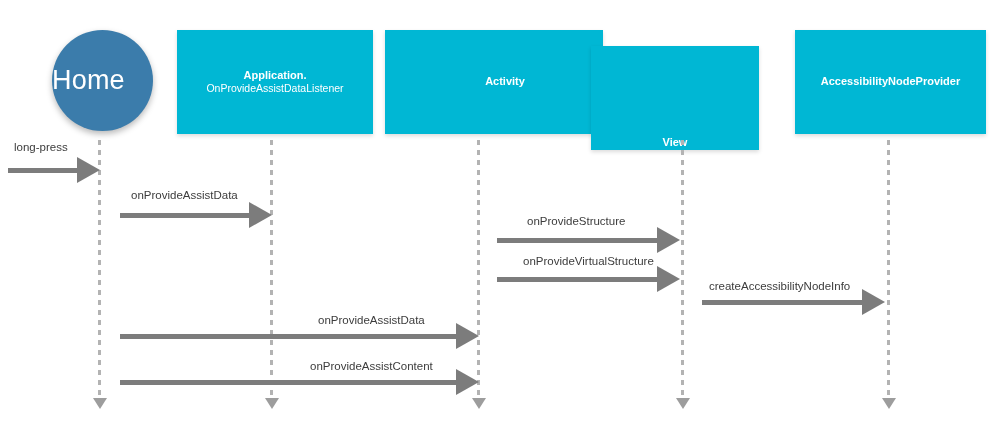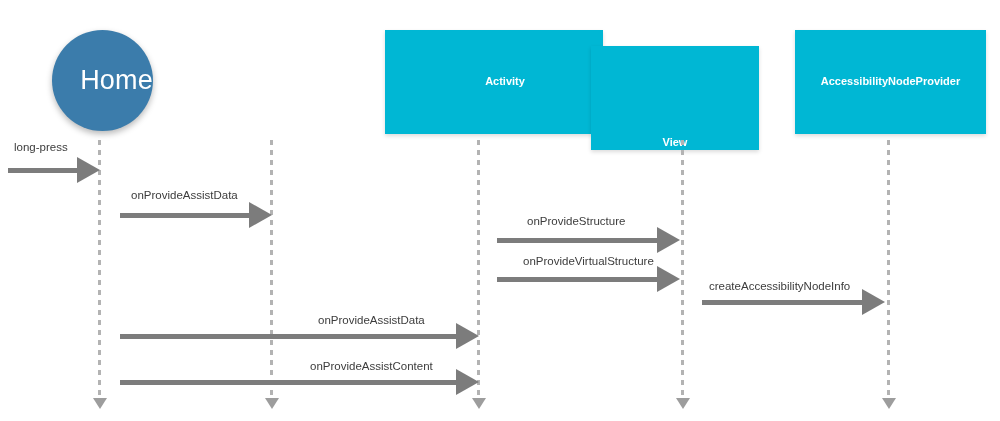--- a/index.html
+++ b/index.html
@@ -18,21 +18,21 @@
     overflow: hidden;
   }
 
   
   .actor-circle {
     position: absolute;
     border-radius: 50%;
     background: #3b7cab;
     display: flex;
     align-items: center;
-    justify-content: flex-end;
+    justify-content: flex-start;
     box-shadow: 0 3px 6px rgba(0,0,0,0.28);
   }
   .actor-circle .actor-label {
     color: #ffffff;
     font-size: 27px;
     font-weight: 400;
     letter-spacing: 0.2px;
     line-height: 1;
   }
 
@@ -102,20 +102,26 @@
 </style>
 </head>
 <body>
 
 <div id="canvas">
 
   <div class="actor-circle" style="left:52px; top:30px; width:101px; height:101px;">
     <span class="actor-label">Home</span>
   </div>
 
+  <div class="participant-box" style="left:177px; top:30px; width:196px; height:104px;">
+    <span class="box-text">
+      <span>Application.</span>
+      <span class="sub">OnProvideAssistDataListener</span>
+    </span>
+  </div>
 
   <div class="participant-box" style="left:385px; top:30px; width:196px; height:104px;padding-left:22px;">
     <span class="box-text">Activity</span>
   </div>
 
   <div class="participant-box" style="left:591px; top:46px; width:168px; height:104px;align-items:flex-end;">
     <span class="box-text">View</span>
   </div>
 
   <div class="participant-box" style="left:795px; top:30px; width:191px; height:104px;">

